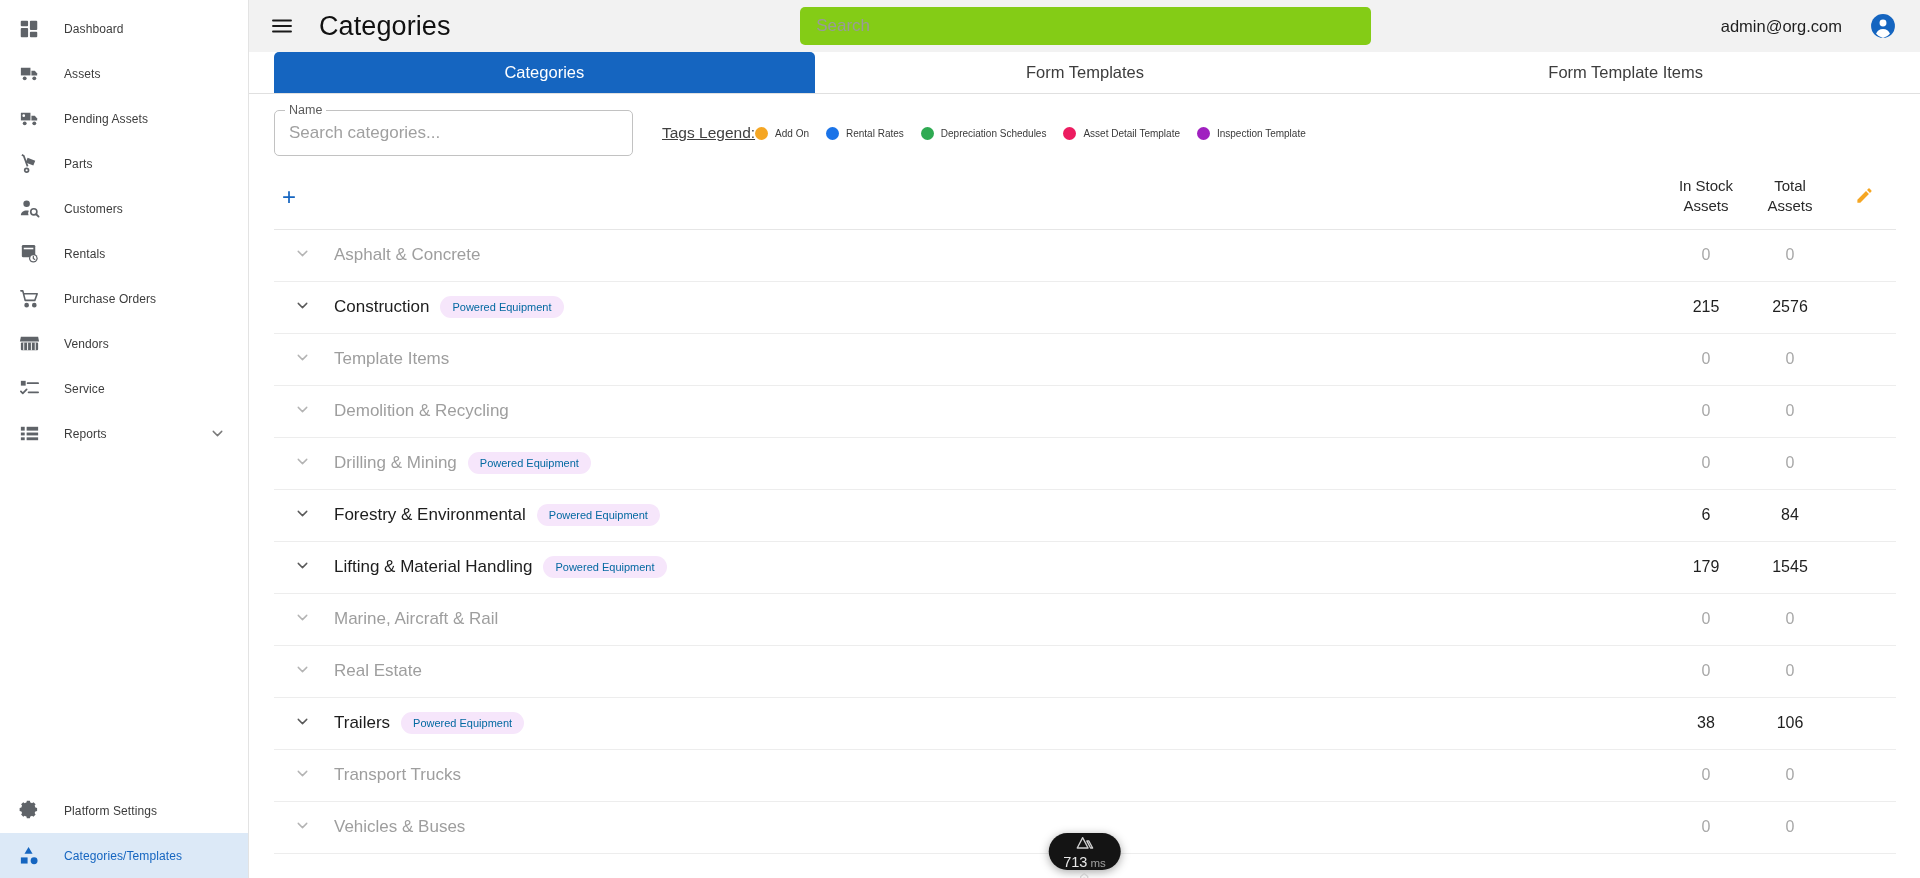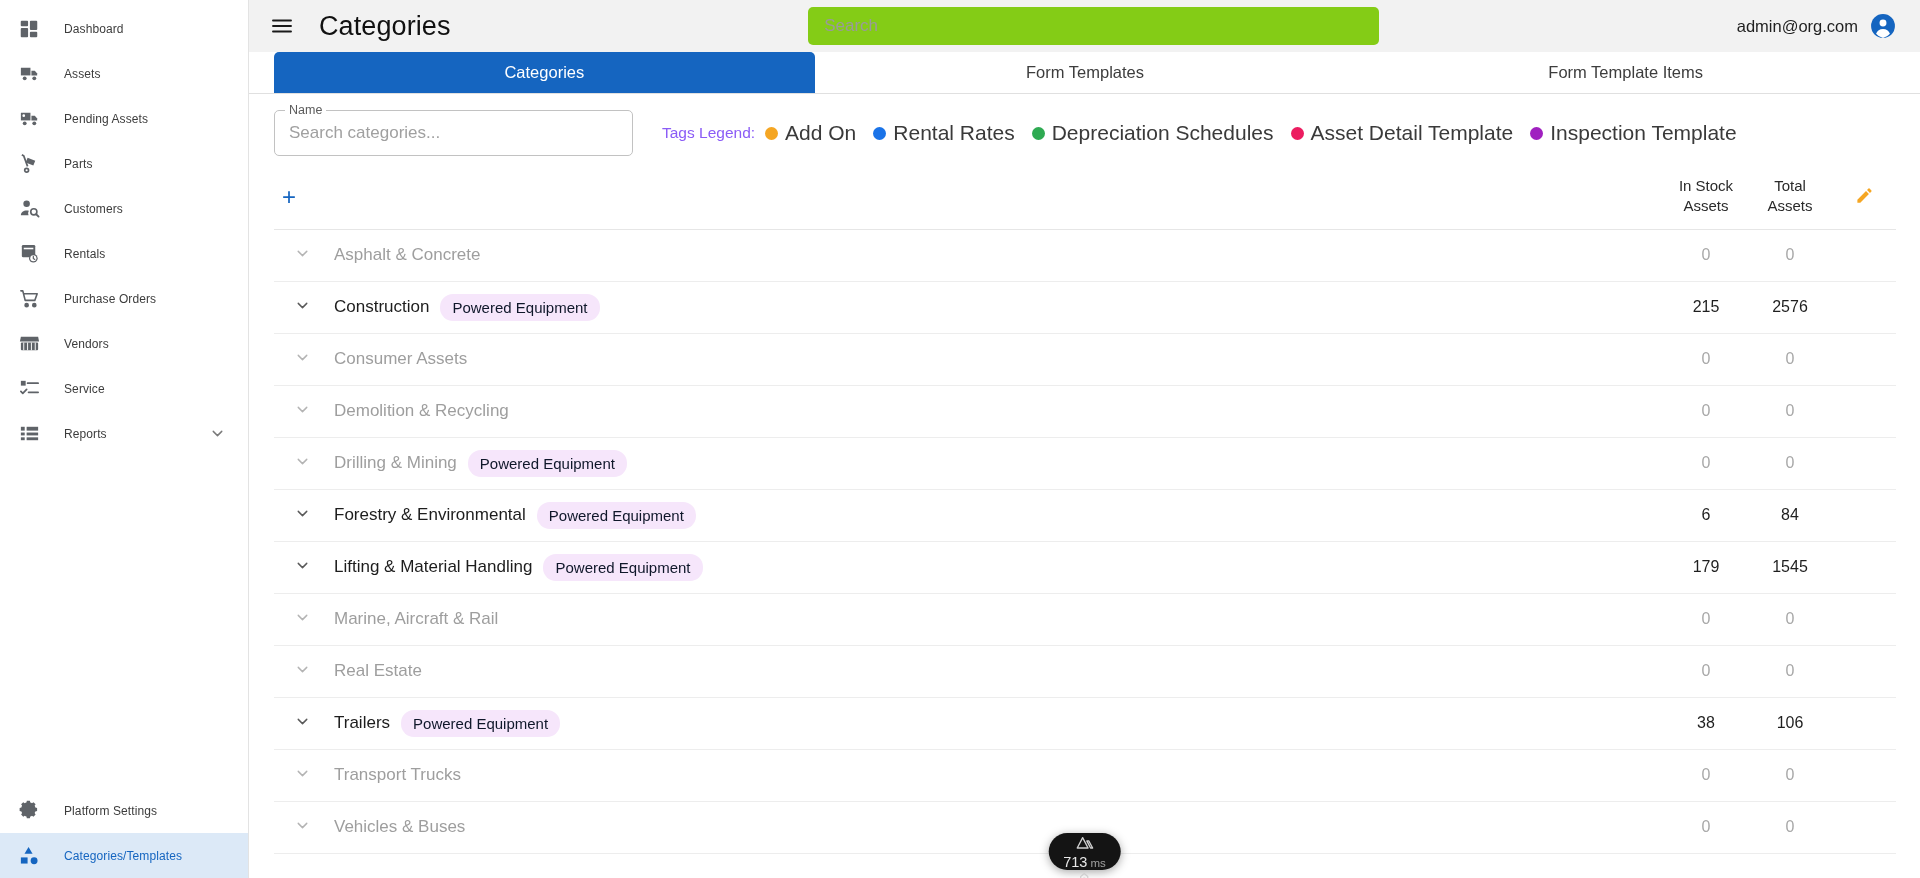--- a/index.html
+++ b/index.html
@@ -61,21 +61,21 @@
     letter-spacing: .1px;
   }
   .search-wrap { flex: 1; display: flex; justify-content: center; }
   .search-box {
     width: 571px; height: 38px;
     background: #84cc16; border: none; border-radius: 5px;
     padding: 0 16px; font-size: 17px; color: #333;
     font-family: "Liberation Sans", sans-serif; outline: none;
   }
   .search-box::placeholder { color: #9a9a9a; }
-  .account { display: flex; align-items: center; gap: 12px; white-space: nowrap; }
+  .account { display: flex; align-items: center; gap: 28px; white-space: nowrap; }
   .account-email { font-size: 16.5px; color: #1f1f1f; }
   .account-avatar { width: 26px; height: 26px; display:flex; align-items:center; justify-content:center; color:#1565c0; cursor:pointer; }
 
   
   .tabs {
     display: flex;
     background: #ffffff;
     border-bottom: 1px solid #e0e0e0;
     padding: 0 24px 0 25px;
     height: 42px; min-height: 42px;
@@ -109,24 +109,24 @@
   }
   .field input {
     border: none; outline: none; width: 100%; height: 100%;
     padding: 0 14px; font-size: 17px; color: #333;
     background: transparent;
     font-family: "Liberation Sans", sans-serif;
   }
   .field input::placeholder { color: #a0a0a0; }
 
   .legend { display: flex; align-items: center; margin-left: 29px; gap: 0; }
-  .legend-title { font-size: 15.5px; color: #8b5cf6; margin-right: 10px; white-space: nowrap; }
+  .legend-title { font-size: 15.5px; color: #404040; white-space: nowrap; text-decoration: underline; }
   .legend-item { display: flex; align-items: center; margin-right: 17px; white-space: nowrap; }
   .legend-dot { width: 13px; height: 13px; border-radius: 50%; margin-right: 7px; }
-  .legend-text { font-size: 21px; color: #3a3a3a; }
+  .legend-text { font-size: 10px; color: #3a3a3a; }
 
   
   .tbl { width: 100%; border-collapse: collapse; table-layout: fixed; }
   .th-row th {
     border-bottom: 1px solid #e6e6e6;
     font-weight: normal;
     padding: 0;
   }
   .th-add { width: 56px; text-align: left; padding-left: 8px !important; height: 63px; vertical-align: middle; }
   .plus-btn {
@@ -147,23 +147,23 @@
   .caret-btn {
     background: none; border: none; cursor: pointer; color: #5a5a5a;
     display: inline-flex; align-items: center; justify-content: center;
   }
   .row.muted .caret-btn { color: #b4b4b4; }
   .td-name { padding-left: 4px !important; }
   .name-cell { display: flex; align-items: center; gap: 11px; }
   .cat-name { font-size: 17px; color: #1d1d1d; white-space: nowrap; }
   .row.muted .cat-name { color: #9e9e9e; }
   .chip {
-    background: #f6e6fb; color: #0f172a;
+    background: #f6e6fb; color: #0369a1;
     border-radius: 13px; padding: 5px 12px;
-    font-size: 15px; white-space: nowrap;
+    font-size: 11px; white-space: nowrap;
   }
   .td-num { text-align: center; font-size: 16px; color: #1f1f1f; }
   .row.muted .td-num { color: #a8a8a8; }
 
   
   .devtools {
     position: absolute; left: 50%; transform: translateX(-50%);
     bottom: 8px;
     height: 37px; background: #141414; border-radius: 19px;
     display: flex; align-items: center; gap: 0;
@@ -474,21 +474,21 @@
                   <td></td>
                 </tr>
                 <tr class="row muted">
                   <td class="td-caret"><button class="caret-btn">
                       <svg width="17" height="17" viewBox="0 0 24 24" fill="none" stroke="currentColor" stroke-width="2">
                         <path d="M6 9l6 6 6-6" stroke-linecap="round" stroke-linejoin="round"></path>
                       </svg>
                     </button></td>
                   <td class="td-name">
                     <div class="name-cell">
-                      <span class="cat-name">Consumer Assets</span>
+                      <span class="cat-name">Template Items</span>
                     </div>
                   </td>
                   <td class="td-num">0</td>
                   <td class="td-num">0</td>
                   <td></td>
                 </tr>
                 <tr class="row muted">
                   <td class="td-caret"><button class="caret-btn">
                       <svg width="17" height="17" viewBox="0 0 24 24" fill="none" stroke="currentColor" stroke-width="2">
                         <path d="M6 9l6 6 6-6" stroke-linecap="round" stroke-linejoin="round"></path>

